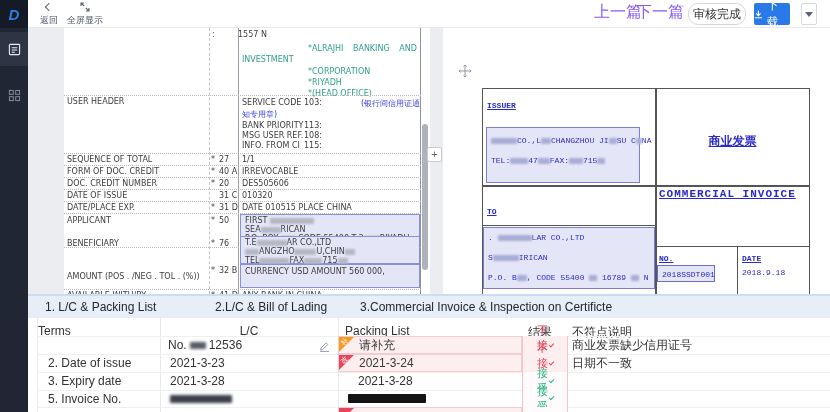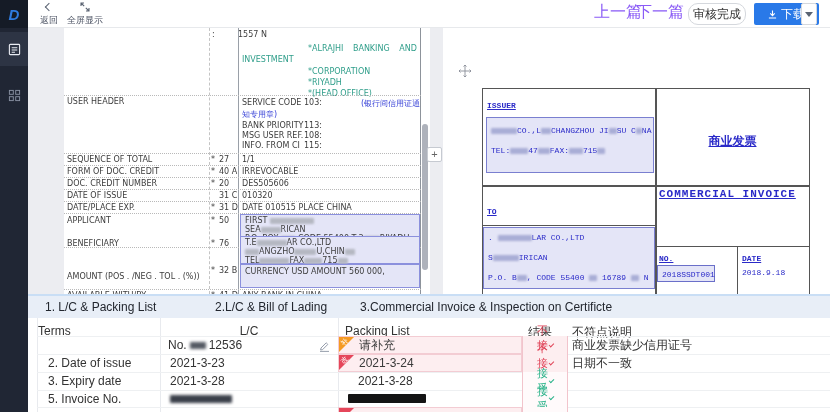--- a/index.html
+++ b/index.html
@@ -77,21 +77,21 @@
     <span class="ticon">
       <svg width="10" height="10" viewBox="0 0 10 10">
           <path d="M1 4 L1 1 L4 1 M6 9 L9 9 L9 6 M1 1 L4.2 4.2 M9 9 L5.8 5.8" stroke="#5a6372" stroke-width="1.1" fill="none"></path>
         </svg>
     </span>
     <span>全屏显示</span>
   </div>
   <span class="tb-link" style="left:594px">上一篇</span>
   <span class="tb-link" style="left:636px">下一篇</span>
   <div class="btn-plain" style="left:688px;width:58px">审核完成</div>
-  <div class="btn-primary" style="left:754px;width:65px">
+  <div class="btn-primary" style="left:754px;width:36px">
     <svg width="9" height="9" viewBox="0 0 10 10">
         <path d="M5 0.5 L5 6 M2.5 3.8 L5 6.3 L7.5 3.8 M1 8.8 L9 8.8" stroke="#fff" stroke-width="1.2" fill="none"></path>
       </svg>
     <span>下载</span>
   </div>
   <div class="btn-caret" style="left:801px">
     <span class="caret-down"></span>
   </div>
 </div>
 
@@ -203,21 +203,21 @@
 <div class="invoice">
   <svg class="abs" style="left:15px;top:36px" width="14" height="14" viewBox="0 0 14 14">
     <path d="M7 1 L7 13 M1 7 L13 7 M7 1 L5.5 2.5 M7 1 L8.5 2.5 M7 13 L5.5 11.5 M7 13 L8.5 11.5 M1 7 L2.5 5.5 M1 7 L2.5 8.5 M13 7 L11.5 5.5 M13 7 L11.5 8.5" stroke="#8a8f98" stroke-width="0.9" fill="none"></path>
   </svg>
 
   <div class="abs" style="left:39px;top:60px;width:328px;height:210px;border:1.5px solid #555"></div>
   <div class="inv-line" style="left:212px;top:60px;width:1.5px;height:210px"></div>
   <div class="inv-line" style="left:39px;top:157px;width:328px;height:1.5px"></div>
 
   <span class="abs inv-u" style="left:44px;top:73px">ISSUER</span>
-  <div class="hl" style="left:43px;top:89px;width:168px;height:56px;border-color:#7a7fd0">
+  <div class="hl" style="left:43px;top:99px;width:154px;height:56px;border-color:#7a7fd0">
     <span class="ln" style="top:8px;color:#2a2ac8"><span class="ri" style="width:26px"></span><span>CO.,L</span><span class="ri" style="width:10px"></span><span>CHANGZHOU JI</span><span class="ri" style="width:8px"></span><span>SU C</span><span class="ri" style="width:6px"></span><span>NA</span></span>
     <span class="ln" style="top:28px;color:#2a2ac8"><span>TEL:</span><span class="ri" style="width:18px"></span><span>47</span><span class="ri" style="width:12px"></span><span>FAX:</span><span class="ri" style="width:14px"></span><span>715</span><span class="ri" style="width:8px"></span></span>
   </div>
 
   <span class="abs inv-u" style="left:216px;top:160px;font-size:11px;letter-spacing:1px">COMMERCIAL INVOICE</span>
   <span class="abs inv-u" style="left:212px;top:105px;width:155px;text-align:center;font-size:12px;font-family:'Liberation Serif',serif">商业发票</span>
 
   <span class="abs inv-u" style="left:44px;top:179px">TO</span>
   <div class="inv-line" style="left:39px;top:197px;width:173px;height:1px"></div>
   <div class="hl" style="left:40px;top:199px;width:172px;height:62px;border-color:#7a7fd0">

